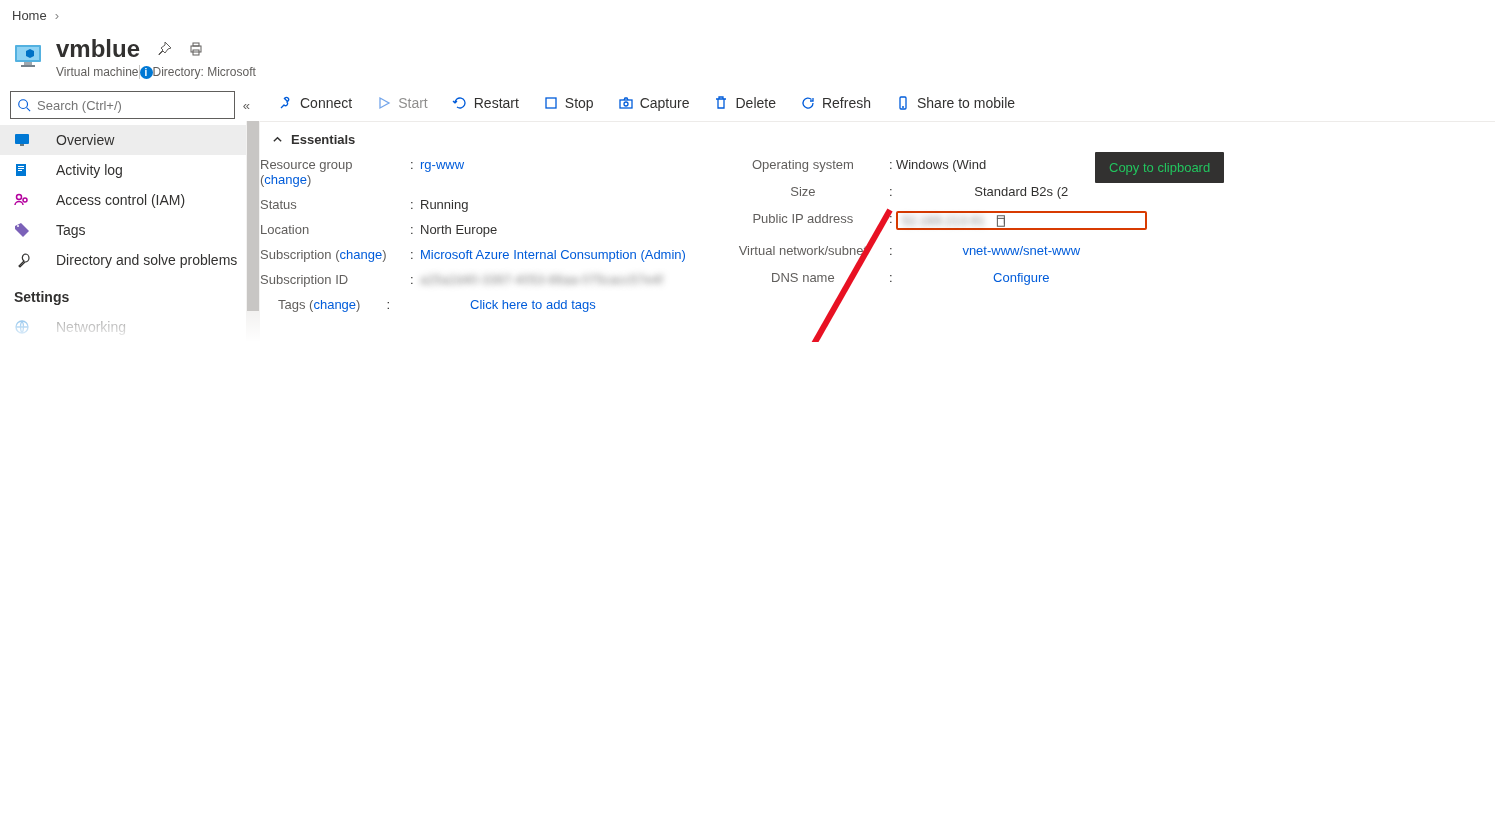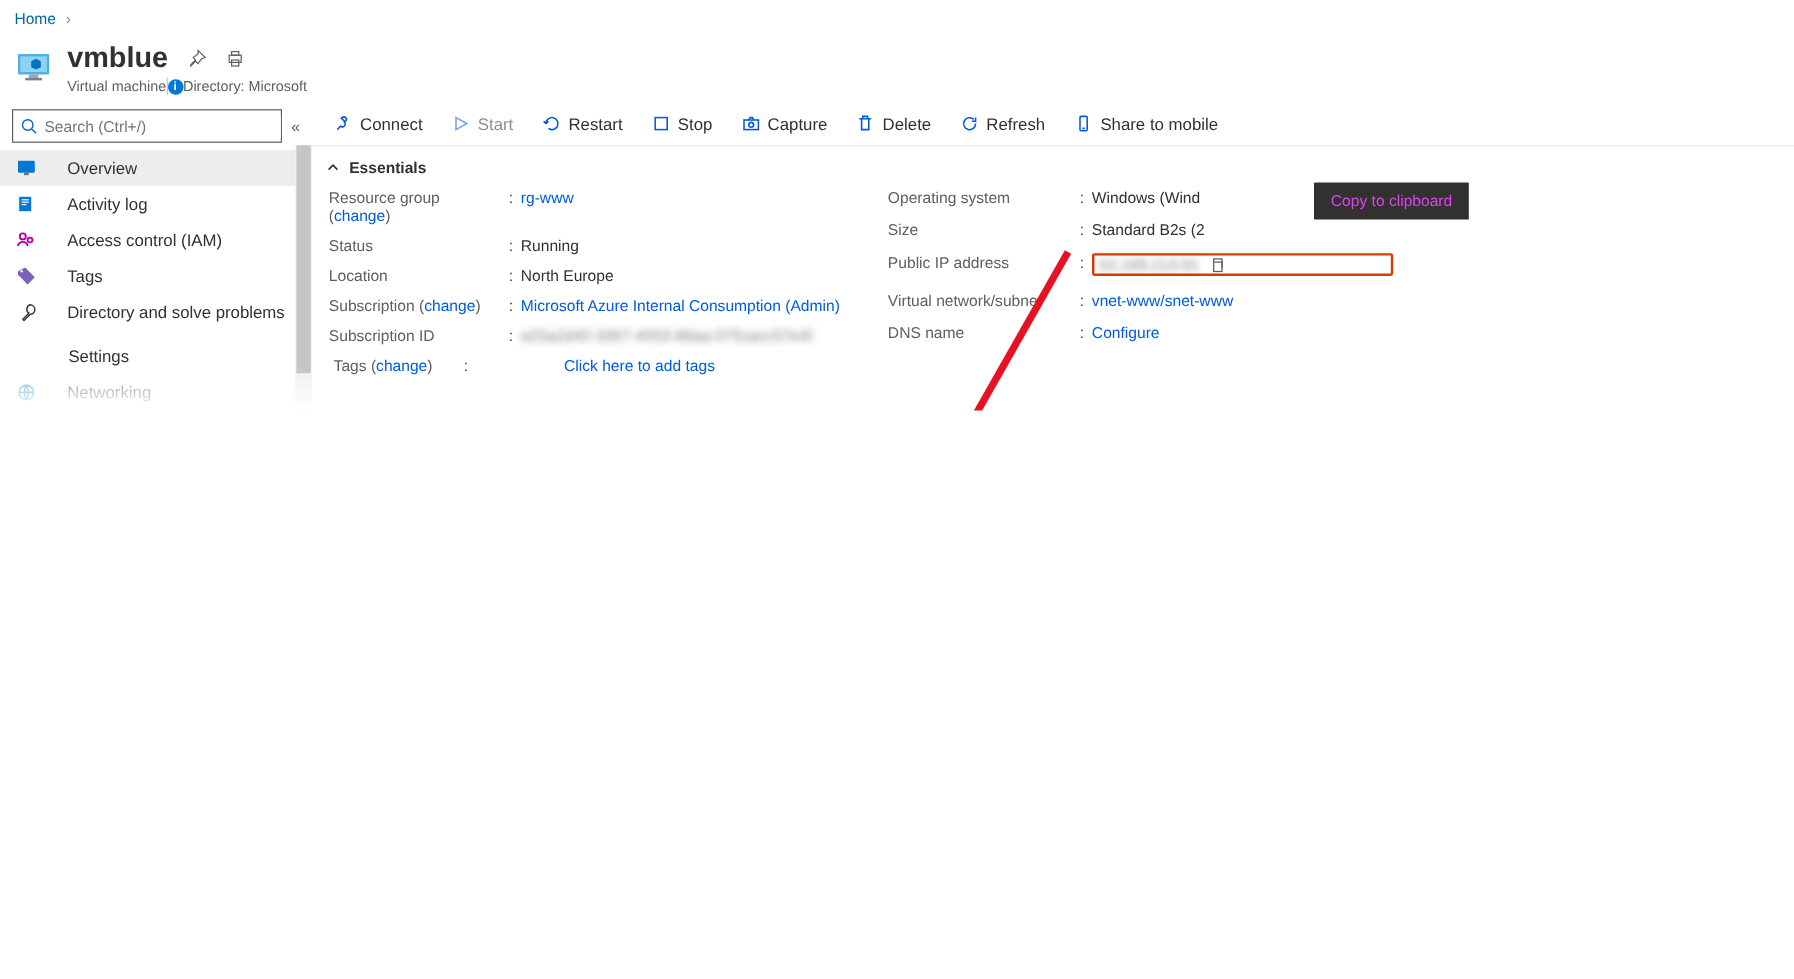--- a/index.html
+++ b/index.html
@@ -1,60 +1,60 @@
 <!DOCTYPE html>
 <html><head>
 <meta charset="utf-8">
 <style>
   *{box-sizing:border-box;margin:0;padding:0;font-family:"Segoe UI",Arial,sans-serif;}
   body{font-size:13px;color:#323130;background:#fff;position:relative;}
   a,.link{color:#015cda;text-decoration:none;cursor:pointer;}
   .breadcrumb{display:flex;align-items:center;gap:8px;padding:8px 12px;font-size:13px;}
-  .breadcrumb .crumb{color:#0369a1;cursor:pointer;}
+  .breadcrumb .crumb{color:#404040;cursor:pointer;}
   .chev{color:#888;}
   .header{display:flex;align-items:flex-start;gap:12px;padding:4px 12px 6px 12px;}
   .vm-icon{width:32px;height:32px;margin-top:6px;}
   .title-row{display:flex;align-items:center;gap:16px;}
   .title{font-size:24px;font-weight:600;}
   .sub-row{display:flex;align-items:center;margin-top:2px;font-size:12px;color:#605e5c;}
   .sep{width:1px;height:14px;background:#c8c6c4;}
   .info-icon{width:13px;height:13px;border-radius:50%;background:#0078d4;display:inline-flex;align-items:center;justify-content:center;color:#fff;font-size:10px;font-weight:bold;flex:none;}
   .hdr-btn{cursor:pointer;stroke:#605e5c;fill:none;}
   .body-row{display:flex;}
   .left-col{width:260px;flex:none;position:relative;}
   .search-wrap{display:flex;align-items:center;gap:8px;padding:6px 10px;}
   .search-box{display:flex;align-items:center;border:1px solid #605e5c;height:28px;flex:1;}
   .search-box svg{margin:0 6px;}
   .search-box input{border:none;outline:none;font-size:13px;flex:1;padding:2px 0;}
   .collapse-btn{color:#605e5c;cursor:pointer;font-size:13px;}
   .nav{list-style:none;}
   .nav li{display:flex;align-items:center;gap:26px;padding:7px 14px;cursor:pointer;font-size:14px;}
   .nav li.active{background:#ededed;}
-  .nav li.heading{font-weight:400;cursor:default;padding-top:14px;margin-left:43px;}
+  .nav li.heading{font-weight:700;cursor:default;padding-top:14px;}
   .nav-icon{width:16px;height:16px;flex:none;display:inline-flex;align-items:center;justify-content:center;}
   .scrollbar{position:absolute;right:0;top:36px;width:14px;height:290px;background:#f3f2f1;}
   .scrollbar .thumb{position:absolute;left:1px;right:1px;top:0;height:190px;background:#c8c6c4;}
   .left-fade{position:absolute;left:0;right:0;bottom:0;height:30px;background:linear-gradient(to bottom,rgba(255,255,255,0),#fff);pointer-events:none;}
   .right-col{flex:1;position:relative;}
   .toolbar{display:flex;align-items:center;gap:4px;padding:6px 8px;border-bottom:1px solid #edebe9;}
   .tbtn{display:flex;align-items:center;gap:6px;padding:4px 10px;color:#323130;cursor:pointer;font-size:14px;}
   .tbtn svg{stroke:#015cda;fill:none;}
   .tbtn.disabled{opacity:.55;cursor:default;}
   .essentials-hdr{display:flex;align-items:center;gap:8px;padding:10px 12px;cursor:pointer;font-size:13px;}
   .essentials-hdr svg{stroke:#323130;}
-  .ess-body{display:flex;gap:40px;padding:0 14px;position:relative;}
+  .ess-body{display:flex;gap:40px;padding:0 0;position:relative;}
   .ess-col{display:grid;grid-template-columns:150px 10px 1fr;row-gap:10px;font-size:13px;}
-  .ess-col.right{grid-template-columns:160px 10px 1fr;}
+  .ess-col.right{grid-template-columns:160px 10px 1fr;text-align:center;}
   .ess-label{color:#605e5c;padding-right:6px;}
   .ess-sep{color:#323130;}
   .ess-val{color:#323130;white-space:nowrap;}
   .blur{color:transparent;text-shadow:0 0 6px rgba(0,0,0,.5);user-select:none;}
   .ip-row{display:flex;align-items:center;gap:8px;border:2px solid #d83b01;padding:0 4px;border-radius:2px;}
   .copy-icon{cursor:pointer;}
-  .tooltip{position:absolute;background:#323130;color:#d946ef;padding:8px 14px;font-size:13px;border-radius:1px;white-space:nowrap;pointer-events:none;}
+  .tooltip{position:absolute;background:#323130;color:#22c55e;padding:8px 14px;font-size:13px;border-radius:1px;white-space:nowrap;pointer-events:none;}
   .tags-row{display:flex;gap:20px;padding:10px 18px;font-size:13px;align-items:flex-end;}
   .right-fade{position:absolute;left:0;right:0;top:300px;height:40px;background:linear-gradient(to bottom,rgba(255,255,255,0),#fff);pointer-events:none;}
   
   .arrow-svg{position:absolute;left:770px;top:200px;width:140px;height:210px;pointer-events:none;}
   
   .browser{position:absolute;left:420px;top:435px;width:812px;border:1px solid #bfbfbf;background:#f4f4f4;}
   .tabbar{display:flex;align-items:center;background:#d2d2d2;height:32px;border-bottom:1px solid #bfbfbf;}
   .tab{display:flex;align-items:center;gap:8px;height:32px;padding:0 12px;font-size:12px;color:#333;position:relative;cursor:pointer;}
   .tab.active{background:#fff;}
   .tab .close{font-size:14px;color:#555;cursor:pointer;padding-left:8px;}

